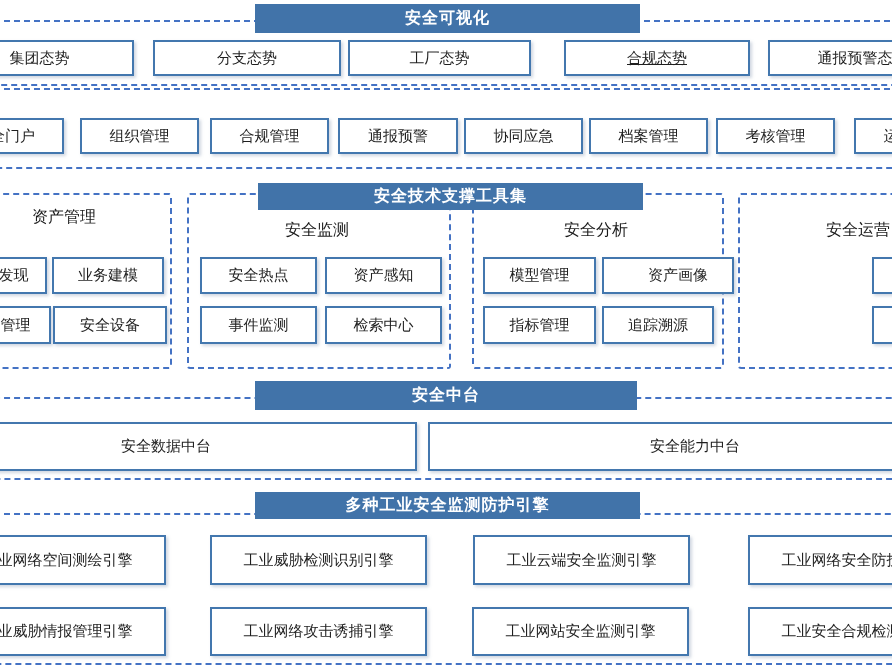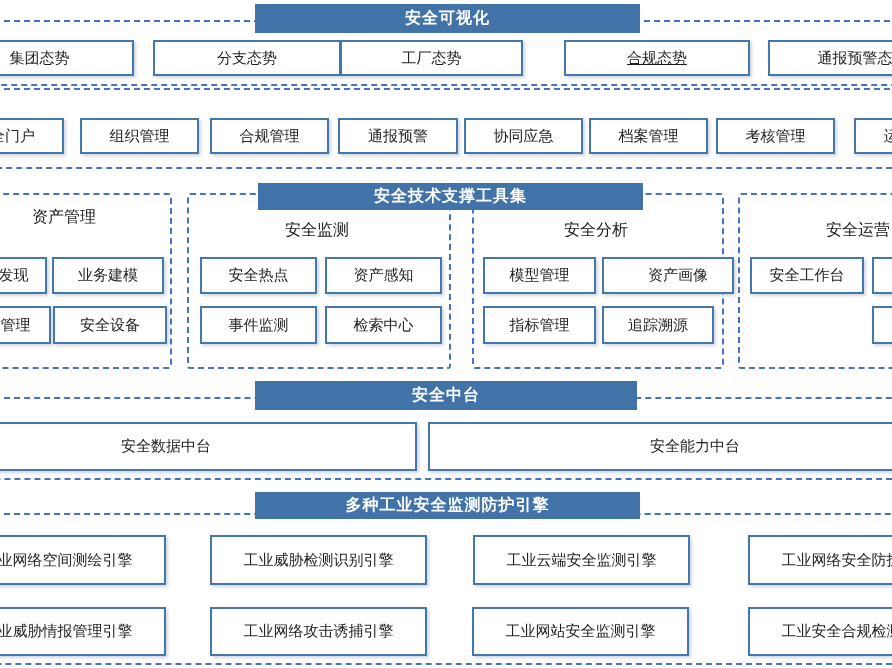--- a/index.html
+++ b/index.html
@@ -52,21 +52,21 @@
 </style>
 </head>
 <body>
 
 <div id="canvas">
 
   <div class="section-panel" style="left:-30px;top:20px;width:982px;height:62px;"></div>
   <div class="header-bar" style="left:255px;top:4px;width:385px;height:29px;">安全可视化</div>
   <div class="node" style="left:-55px;top:40px;width:185px;height:32px;">集团态势</div>
   <div class="node" style="left:153px;top:40px;width:184px;height:32px;">分支态势</div>
-  <div class="node" style="left:340px;top:40px;width:179px;height:32px;font-family:Liberation Mono, monospace;">工厂态势</div>
+  <div class="node" style="left:348px;top:40px;width:179px;height:32px;font-family:Liberation Mono, monospace;">工厂态势</div>
   <div class="node" style="left:564px;top:40px;width:182px;height:32px;text-decoration:underline;">合规态势</div>
   <div class="node" style="left:768px;top:40px;width:185px;height:32px;">通报预警态势</div>
 
   <div class="section-panel" style="left:-30px;top:88px;width:982px;height:77px;"></div>
   <div class="node" style="left:-54px;top:118px;width:114px;height:32px;">安全门户</div>
   <div class="node" style="left:80px;top:118px;width:115px;height:32px;">组织管理</div>
   <div class="node" style="left:210px;top:118px;width:115px;height:32px;">合规管理</div>
   <div class="node" style="left:338px;top:118px;width:116px;height:32px;">通报预警</div>
   <div class="node" style="left:464px;top:118px;width:115px;height:32px;">协同应急</div>
   <div class="node" style="left:589px;top:118px;width:115px;height:32px;">档案管理</div>
@@ -91,21 +91,20 @@
 
   <div class="group-panel" style="left:472px;top:193px;width:248px;height:172px;"></div>
   <div class="group-title" style="left:472px;top:218px;width:248px;height:24px;">安全分析</div>
   <div class="node" style="left:483px;top:257px;width:109px;height:33px;">模型管理</div>
   <div class="node" style="left:602px;top:257px;width:108px;height:33px;padding-left:20px;">资产画像</div>
   <div class="node" style="left:483px;top:306px;width:109px;height:34px;">指标管理</div>
   <div class="node" style="left:602px;top:306px;width:108px;height:34px;">追踪溯源</div>
 
   <div class="group-panel" style="left:738px;top:193px;width:240px;height:172px;"></div>
   <div class="group-title" style="left:738px;top:218px;width:240px;height:24px;">安全运营</div>
-  <div class="node" style="left:750px;top:257px;width:110px;height:33px;">安全工作台</div>
   <div class="node" style="left:872px;top:257px;width:110px;height:33px;"></div>
   <div class="node" style="left:872px;top:306px;width:110px;height:34px;"></div>
 
   <div class="section-panel" style="left:-30px;top:397px;width:982px;height:79px;"></div>
   <div class="header-bar" style="left:255px;top:381px;width:382px;height:29px;">安全中台</div>
   <div class="node" style="left:-85px;top:422px;width:498px;height:45px;">安全数据中台</div>
   <div class="node" style="left:428px;top:422px;width:530px;height:45px;">安全能力中台</div>
 
   <div class="section-panel" style="left:-30px;top:513px;width:982px;height:148px;"></div>
   <div class="header-bar" style="left:255px;top:492px;width:385px;height:27px;">多种工业安全监测防护引擎</div>

